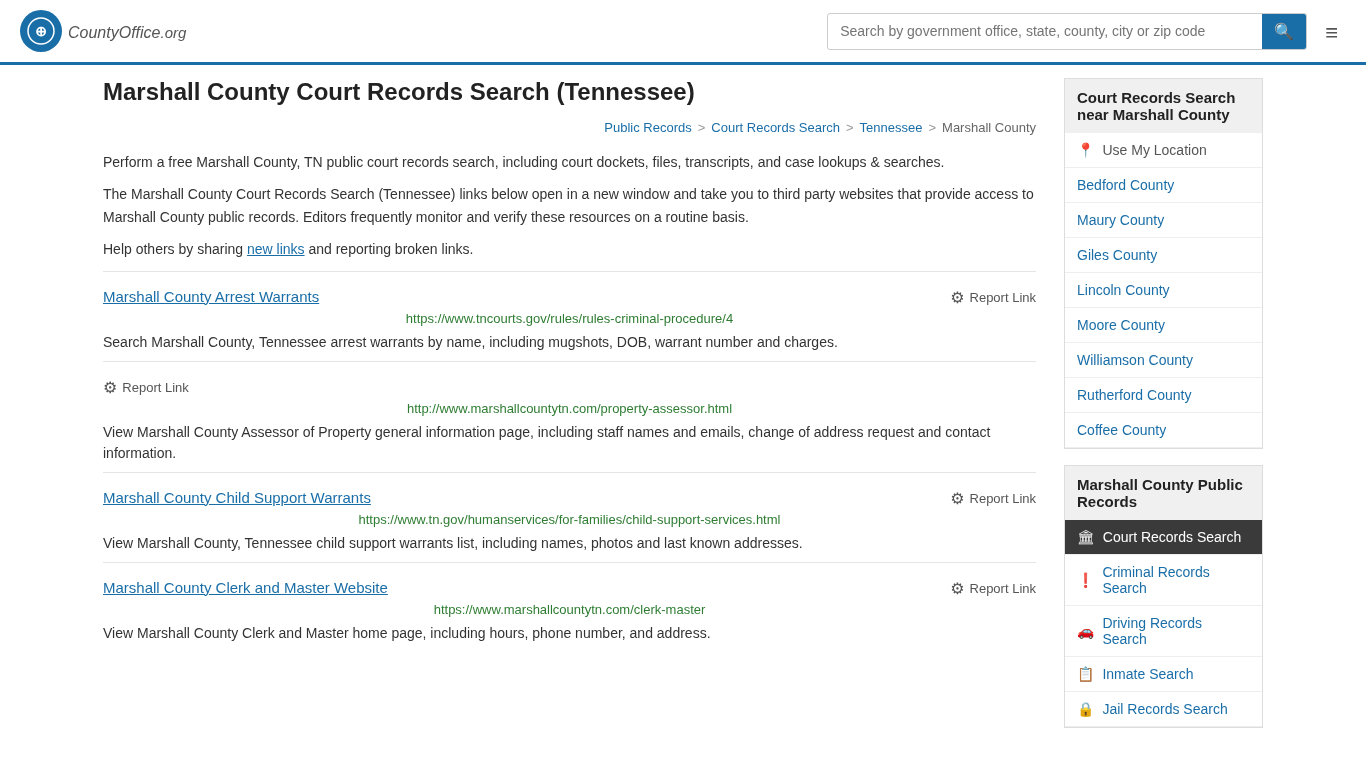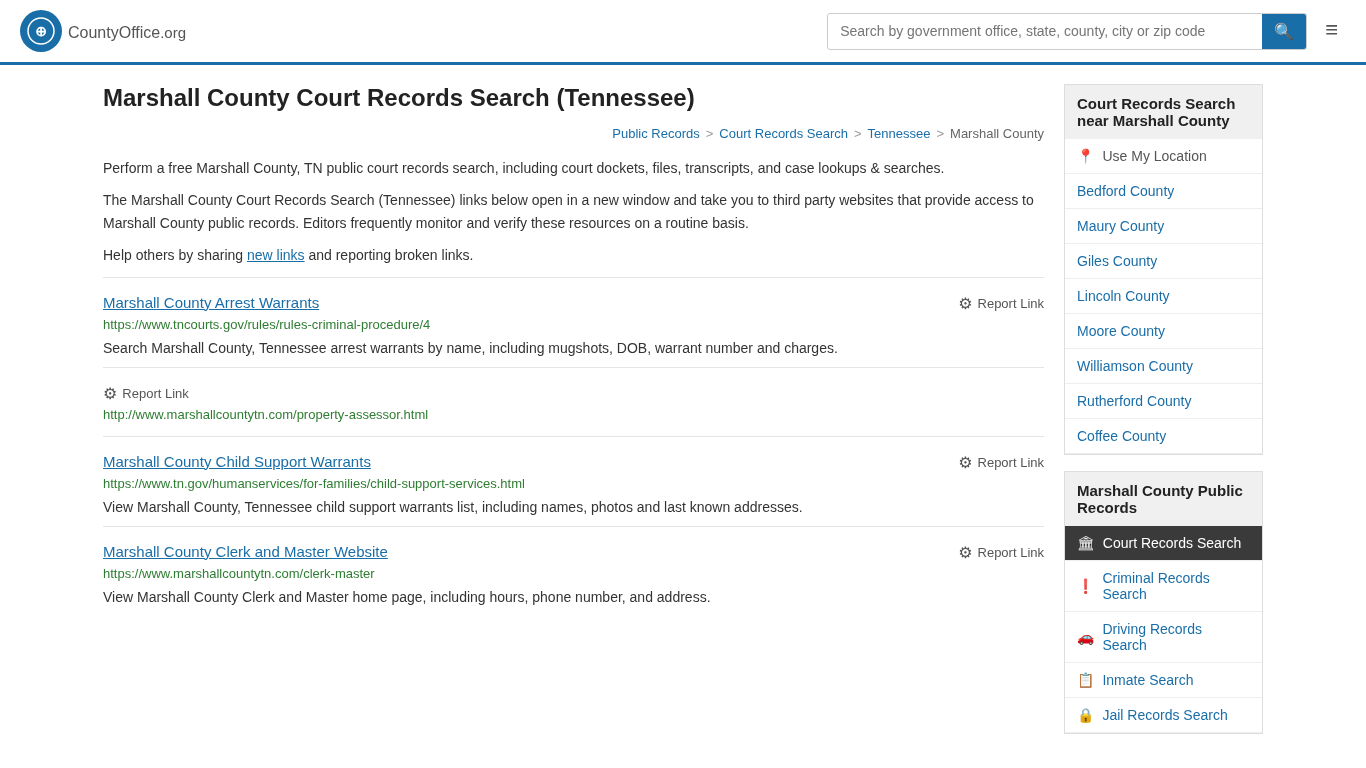--- a/index.html
+++ b/index.html
@@ -28,29 +28,30 @@
       align-items: center;
       justify-content: center;
       color: white;
       font-size: 18px;
       flex-shrink: 0;
     }
     .logo-text {
       font-size: 20px;
       font-weight: bold;
       color: #1a6ea8;
+      font-style: italic;
     }
     .logo-text span {
       color: #555;
       font-weight: normal;
       font-size: 16px;
     }
     .header-right {
       display: flex;
-      align-items: flex-start;
+      align-items: flex-end;
       gap: 10px;
     }
     .search-bar {
       display: flex;
       align-items: center;
       border: 1px solid #ccc;
       border-radius: 3px;
       overflow: hidden;
       width: 480px;
     }
@@ -75,24 +76,24 @@
       border: none;
       cursor: pointer;
       font-size: 22px;
       color: #555;
       padding: 4px 8px;
     }
 
     
     .main-container {
       max-width: 1200px;
-      margin: 11px auto;
+      margin: 5px auto;
       padding: 8px 20px;
       display: flex;
-      gap: 20px;
+      gap: 28px;
     }
     .content-area {
       flex: 1;
     }
     .sidebar {
       width: 199px;
       flex-shrink: 0;
     }
 
     
@@ -158,20 +159,21 @@
       font-size: 13px;
       cursor: pointer;
       white-space: nowrap;
       flex-shrink: 0;
     }
     .record-url {
       color: #2e7d32;
       font-size: 13px;
       margin-bottom: 6px;
       word-break: break-all;
+      text-align: center;
     }
     .record-desc {
       font-size: 14px;
       color: #333;
       line-height: 1.5;
     }
 
     
     .sidebar-section {
       margin-bottom: 16px;
@@ -273,20 +275,21 @@
     <div class="record-desc">Search Marshall County, Tennessee arrest warrants by name, including mugshots, DOB, warrant number and charges.</div>
   </div>
         <div class="record-entry">
     <div class="record-header">
       <div class="report-link">
         <span style="font-size:16px;">⚙</span>
         <span>Report Link</span>
       </div>
     </div>
     <div class="record-url">http://www.marshallcountytn.com/property-assessor.html</div>
+    <div class="record-desc">View Marshall County Assessor of Property general information page, including staff names and emails, change of address request and contact information.</div>
   </div>
         <div class="record-entry">
     <div class="record-header">
       <a class="record-title" href="#">Marshall County Child Support Warrants</a>
       <div class="report-link">
         <span style="font-size:16px;">⚙</span>
         <span>Report Link</span>
       </div>
     </div>
     <div class="record-url">https://www.tn.gov/humanservices/for-families/child-support-services.html</div>

